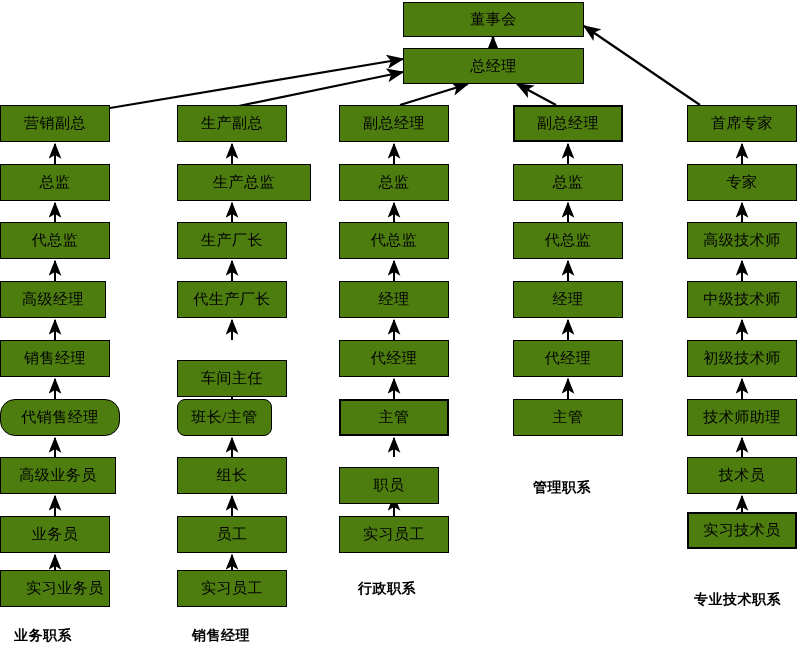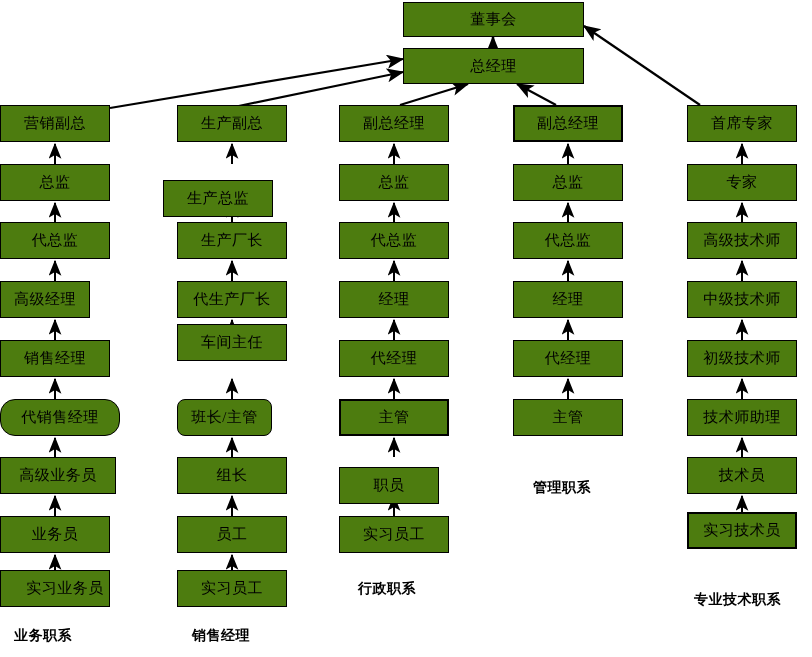--- a/index.html
+++ b/index.html
@@ -110,31 +110,31 @@
         <line x1="700" y1="105" x2="584" y2="26" stroke="#000000" stroke-width="2.2" marker-end="url(#arrowhead)"></line>
         <line x1="493" y1="48" x2="493" y2="37" stroke="#000000" stroke-width="2.5" marker-end="url(#arrowhead)"></line>
       </g>
   </svg>
   <div id="node-layer">
       <div class="node-box" style="left: 403px; top: 2px; width: 181px; height: 35px;">董事会</div>
       <div class="node-box" style="left: 403px; top: 48px; width: 181px; height: 36px;">总经理</div>
       <div class="node-box" style="left: 0px; top: 105px; width: 110px; height: 37px;">营销副总</div>
       <div class="node-box" style="left: 0px; top: 164px; width: 110px; height: 37px;">总监</div>
       <div class="node-box" style="left: 0px; top: 222px; width: 110px; height: 37px;">代总监</div>
-      <div class="node-box" style="left: 0px; top: 281px; width: 90px; height: 37px;">高级经理</div>
+      <div class="node-box" style="left: 0px; top: 281px; width: 106px; height: 37px;">高级经理</div>
       <div class="node-box" style="left: 0px; top: 340px; width: 110px; height: 37px;">销售经理</div>
       <div class="node-box" style="left: 0px; top: 399px; width: 120px; height: 37px; border-radius: 15px;">代销售经理</div>
       <div class="node-box" style="left: 0px; top: 457px; width: 116px; height: 37px;">高级业务员</div>
       <div class="node-box" style="left: 0px; top: 516px; width: 110px; height: 37px;">业务员</div>
       <div class="node-box" style="left: 0px; top: 570px; width: 110px; height: 37px; padding-left: 20px;">实习业务员</div>
       <div class="node-box" style="left: 177px; top: 105px; width: 110px; height: 37px;">生产副总</div>
-      <div class="node-box" style="left: 163px; top: 164px; width: 110px; height: 37px; margin-top: 16px;">生产总监</div>
+      <div class="node-box" style="left: 177px; top: 164px; width: 134px; height: 37px;">生产总监</div>
       <div class="node-box" style="left: 177px; top: 222px; width: 110px; height: 37px;">生产厂长</div>
       <div class="node-box" style="left: 177px; top: 281px; width: 110px; height: 37px;">代生产厂长</div>
-      <div class="node-box" style="left: 177px; top: 324px; width: 110px; height: 37px;">车间主任</div>
+      <div class="node-box" style="left: 177px; top: 360px; width: 110px; height: 37px;">车间主任</div>
       <div class="node-box" style="left: 177px; top: 399px; width: 95px; height: 37px; border-radius: 8px;">班长/主管</div>
       <div class="node-box" style="left: 177px; top: 457px; width: 110px; height: 37px;">组长</div>
       <div class="node-box" style="left: 177px; top: 516px; width: 110px; height: 37px;">员工</div>
       <div class="node-box" style="left: 177px; top: 570px; width: 110px; height: 37px;">实习员工</div>
       <div class="node-box" style="left: 339px; top: 105px; width: 110px; height: 37px;">副总经理</div>
       <div class="node-box" style="left: 339px; top: 164px; width: 110px; height: 37px;">总监</div>
       <div class="node-box" style="left: 339px; top: 222px; width: 110px; height: 37px;">代总监</div>
       <div class="node-box" style="left: 339px; top: 281px; width: 110px; height: 37px;">经理</div>
       <div class="node-box" style="left: 339px; top: 340px; width: 110px; height: 37px;">代经理</div>
       <div class="node-box thick" style="left: 339px; top: 399px; width: 110px; height: 37px;">主管</div>

